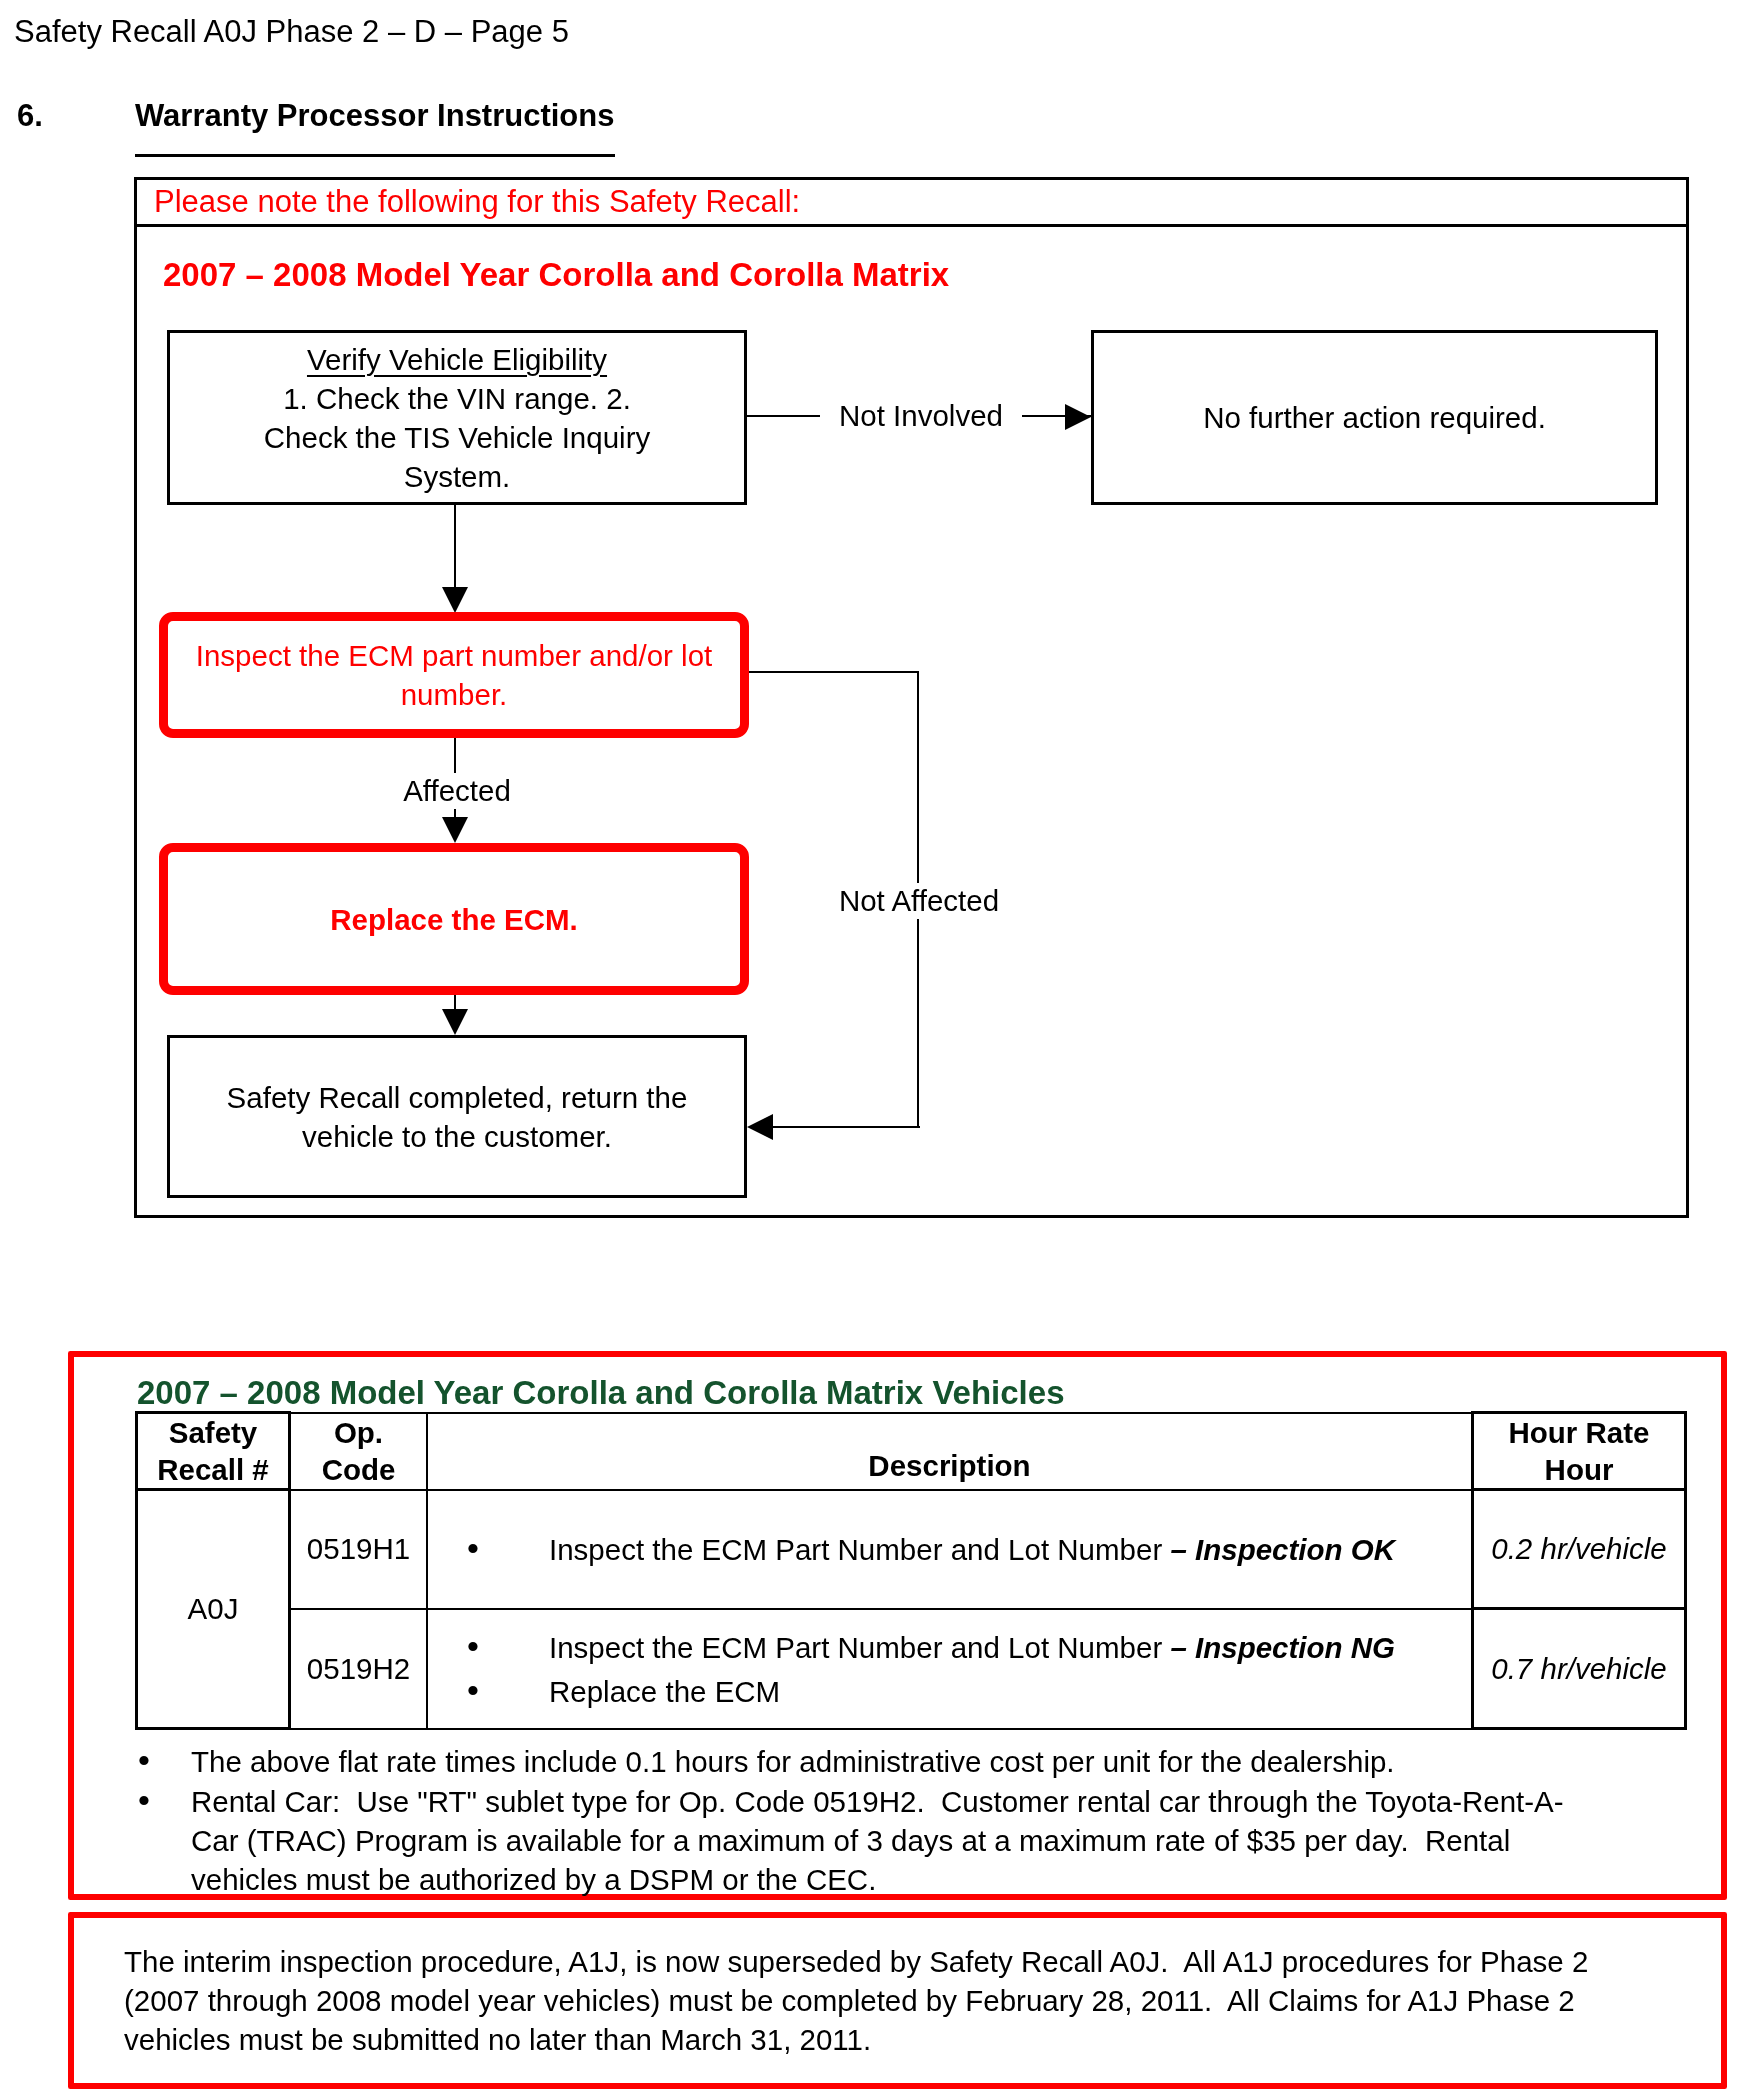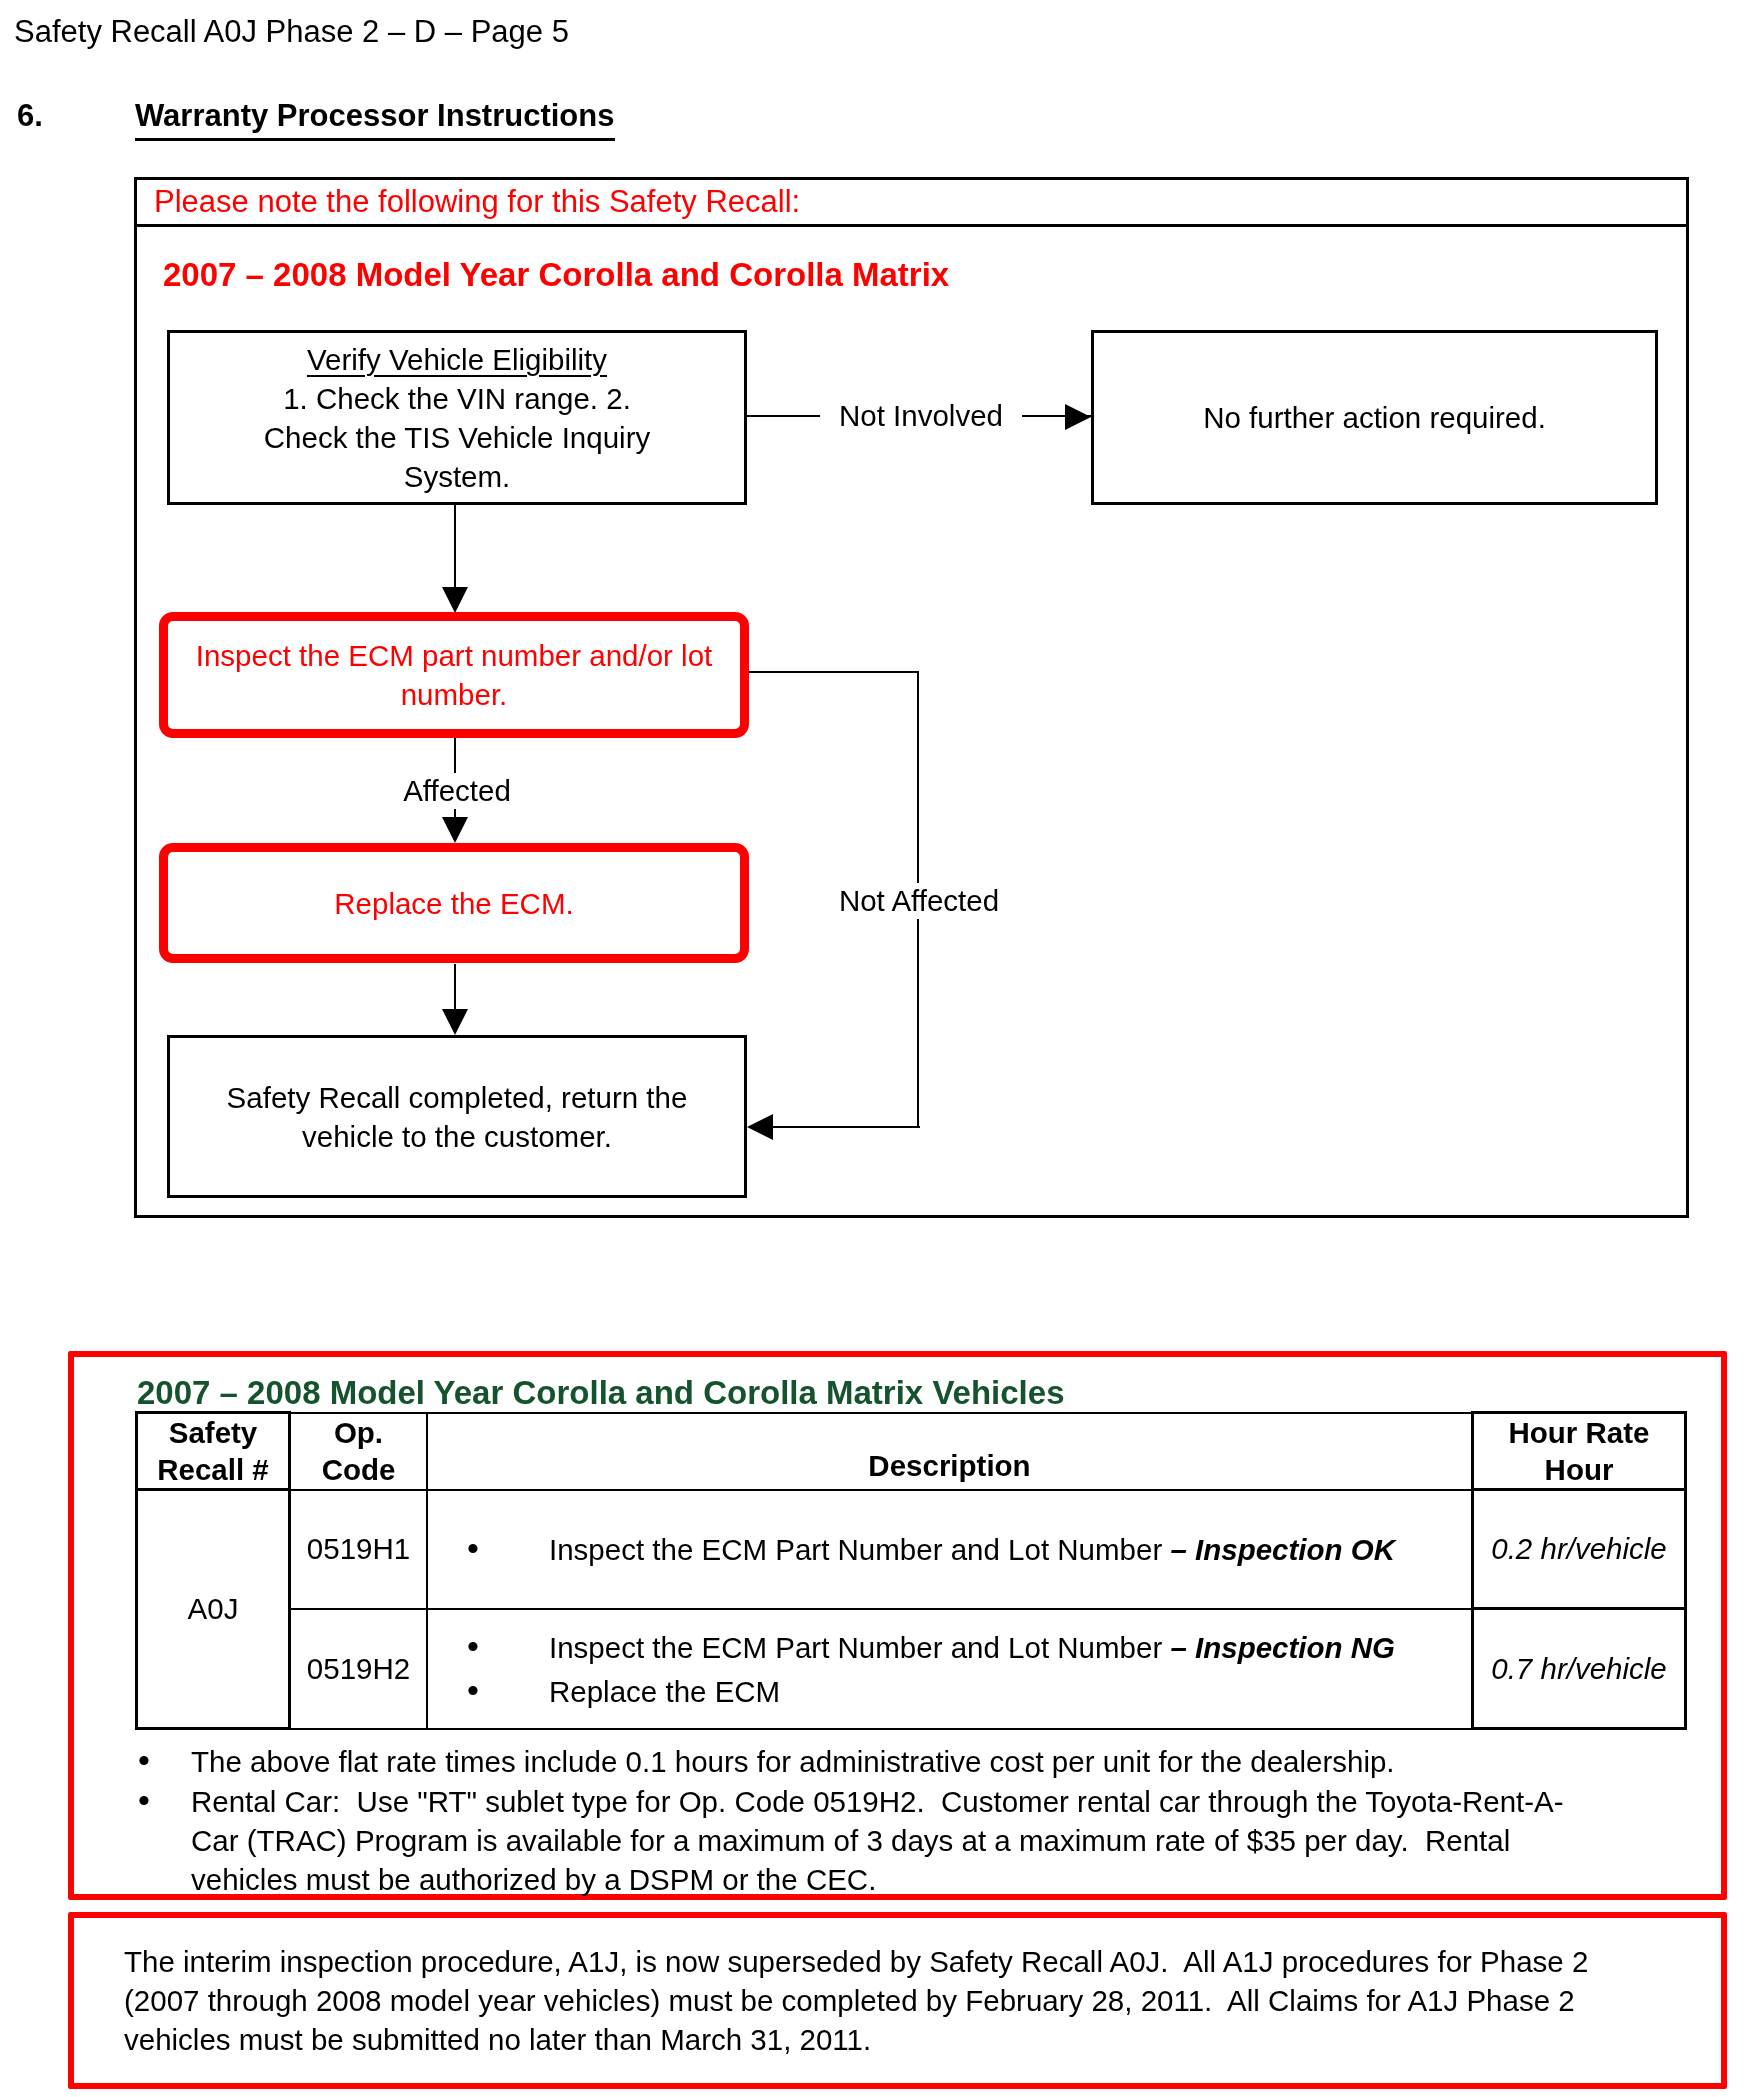--- a/index.html
+++ b/index.html
@@ -5,42 +5,42 @@
   html,body{margin:0;padding:0;background:#ffffff;}
   .canvas{
     position:relative;width:1761px;height:2097px;background:#ffffff;
     font-family:"Liberation Sans","DejaVu Sans",sans-serif;color:#000;
     overflow:hidden;
   }
   
   .page-header{position:absolute;left:14px;top:14px;font-size:31px;}
   .section-number{position:absolute;left:17px;top:98px;font-size:31px;font-weight:bold;}
   .section-title{position:absolute;left:135px;top:98px;font-size:31px;font-weight:bold;
-    border-bottom:3.9px solid #000;padding-bottom:4px;}
+    border-bottom:3.9px solid #000;padding-bottom:20px;}
   
   .flow-outline{position:absolute;left:134px;top:177px;width:1555px;height:1041px;
     border:3.9px solid #000;box-sizing:border-box;}
   .flow-note-row{position:absolute;left:0;top:0;width:100%;height:47px;
     border-bottom:3.1px solid #000;box-sizing:border-box;
     display:flex;align-items:center;padding-left:17px;
     color:#fe0000;font-size:31px;}
   .flow-title{position:absolute;left:163px;top:256px;color:#fe0000;
     font-size:33px;font-weight:bold;}
   
   .fbox{position:absolute;box-sizing:border-box;display:flex;flex-direction:column;
     align-items:center;justify-content:center;text-align:center;
     font-size:29.5px;line-height:39px;background:#fff;}
   .verify-box{left:167px;top:330px;width:580px;height:175px;border:3.9px solid #000;}
   .verify-title{text-decoration:underline;text-decoration-thickness:2.3px;text-underline-offset:4.7px;}
   .verify-steps{width:404px;}
   .noaction-box{left:1091px;top:330px;width:567px;height:175px;border:3.9px solid #000;}
   .redbox{border:9.3px solid #fe0000;border-radius:14px;color:#fe0000;}
   .inspect-box{left:159px;top:612px;width:590px;height:126px;}
   .inspect-box .inner{width:528px;}
-  .replace-box{left:159px;top:843px;width:590px;height:120px;}
+  .replace-box{left:159px;top:843px;width:590px;height:152px;font-weight:bold;}
   .completed-box{left:167px;top:1035px;width:580px;height:163px;border:3.9px solid #000;}
   .completed-box .inner{width:497px;}
   
   .hline,.vline{position:absolute;background:#000;}
   .hline{height:2.3px;}
   .vline{width:2.3px;}
   .line-not-involved{left:747px;top:415px;width:344px;}
   .line-v1{left:454px;top:505px;height:82px;}
   .line-inspect-right{left:749px;top:671px;width:170px;}
   .line-v3{left:917px;top:671px;height:457px;}

